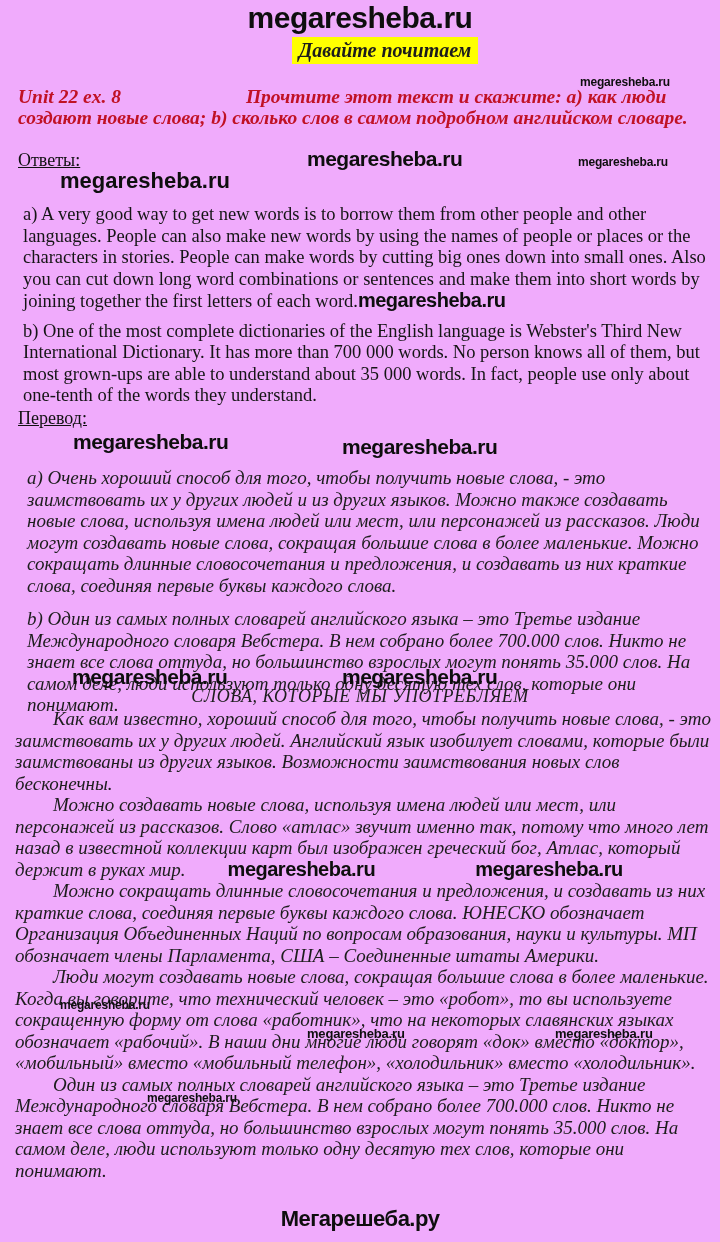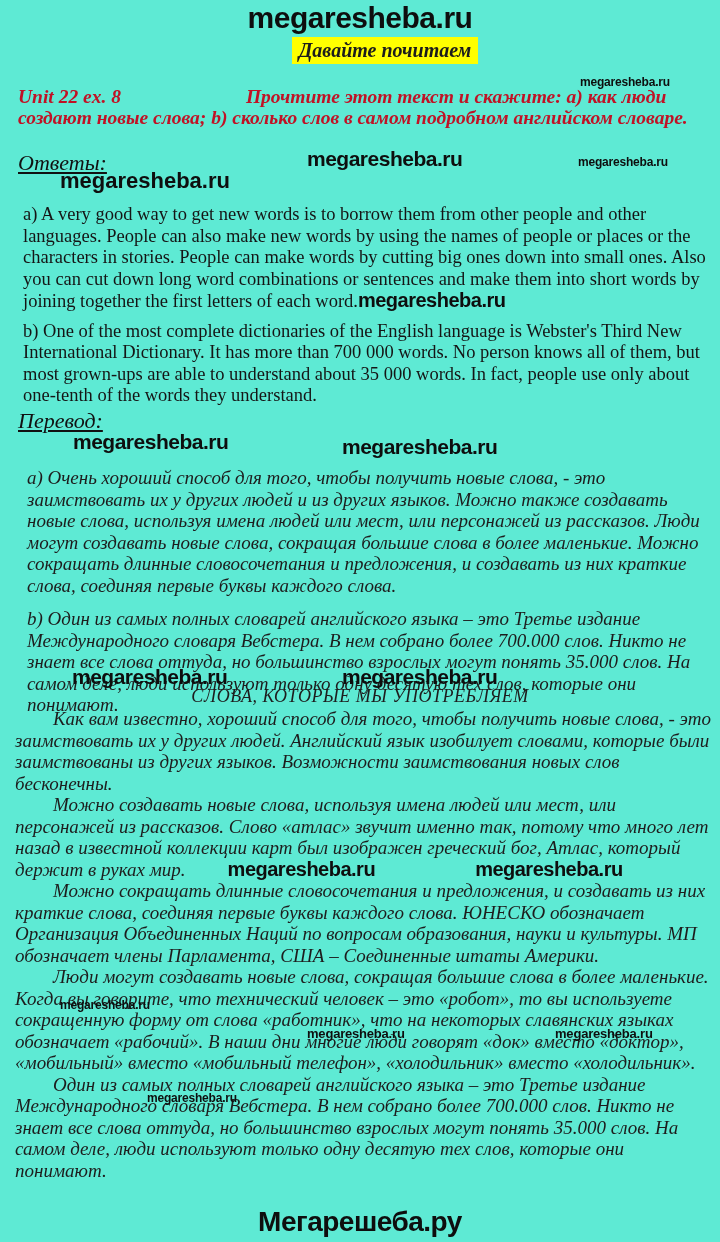--- a/index.html
+++ b/index.html
@@ -1,34 +1,34 @@
 <!DOCTYPE html>
 <html><head>
 <meta charset="utf-8">
 <style>
   html,body{margin:0;padding:0;background:#ffffff;}
   #page{
     position:relative;
     width:720px;height:1242px;
-    background:#5eead4;
+    background:#f0abfc;
     overflow:hidden;
     font-family:"Liberation Serif", serif;
     color:#1a1a1a;
   }
   .abs{position:absolute;}
   
   .wm{
     font-family:"Liberation Sans", sans-serif;
     font-weight:bold;
     color:#0e0e0e;
     white-space:nowrap;
     line-height:1;
   }
   .wm-header{font-size:30px;width:100%;text-align:center;letter-spacing:-0.5px;}
-  .wm-footer{font-size:28px;width:100%;text-align:center;letter-spacing:-0.5px;}
+  .wm-footer{font-size:22px;width:100%;text-align:center;letter-spacing:-0.5px;}
   .wm-big{font-size:21px;letter-spacing:-0.5px;}
   .wm-small{font-size:12px;letter-spacing:-0.2px;}
   .wm-mid{font-size:13px;font-weight:600;letter-spacing:-0.2px;}
   .wm-inline{
     font-family:"Liberation Sans", sans-serif;
     font-weight:bold;font-style:normal;
     font-size:20px;letter-spacing:-0.5px;
     color:#0e0e0e;white-space:nowrap;
   }
   
@@ -43,22 +43,21 @@
   
   .red-task{
     left:18px;top:86px;width:690px;
     color:#c01225;
     font-weight:bold;font-style:italic;
     font-size:19.5px;line-height:21px;
   }
   .red-task .gap{display:inline-block;width:125px;}
   
   .sec-heading{
-    font-style:italic;
-    font-size:22px;
+    font-size:18px;
     text-decoration:underline;
     color:#111111;
     text-align:center;
   }
   
   .english-block{
     left:15px;top:196px;width:700px;
     font-size:18.5px;line-height:21.5px;
     color:#151515;
   }

